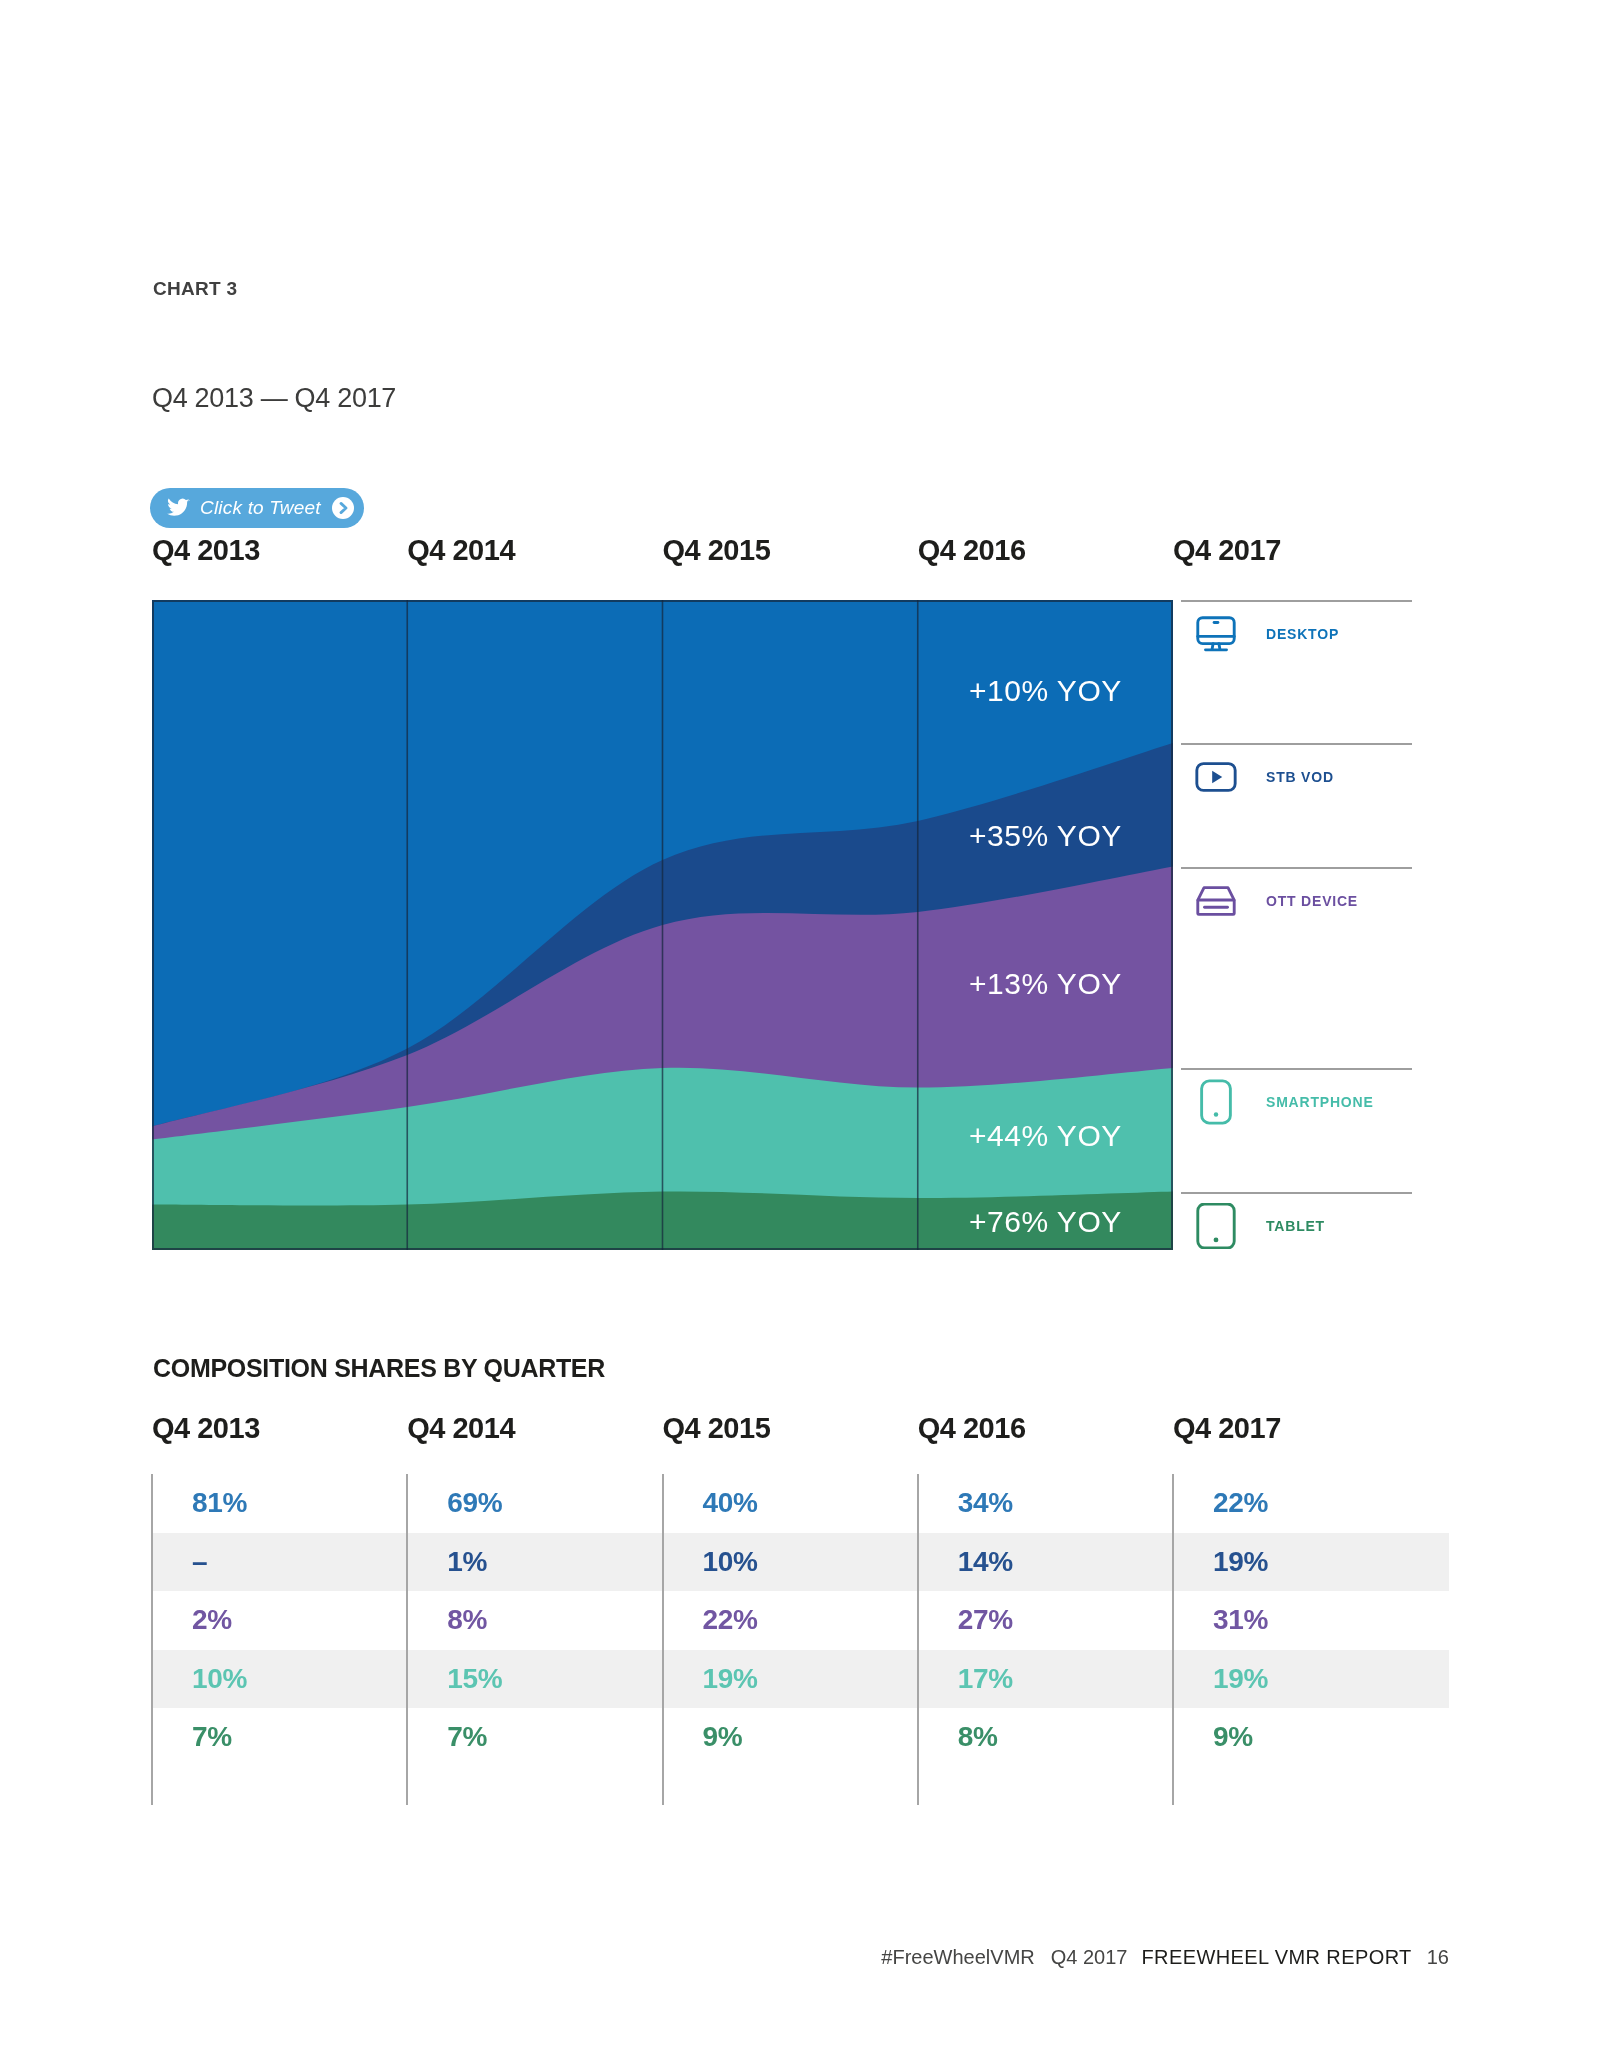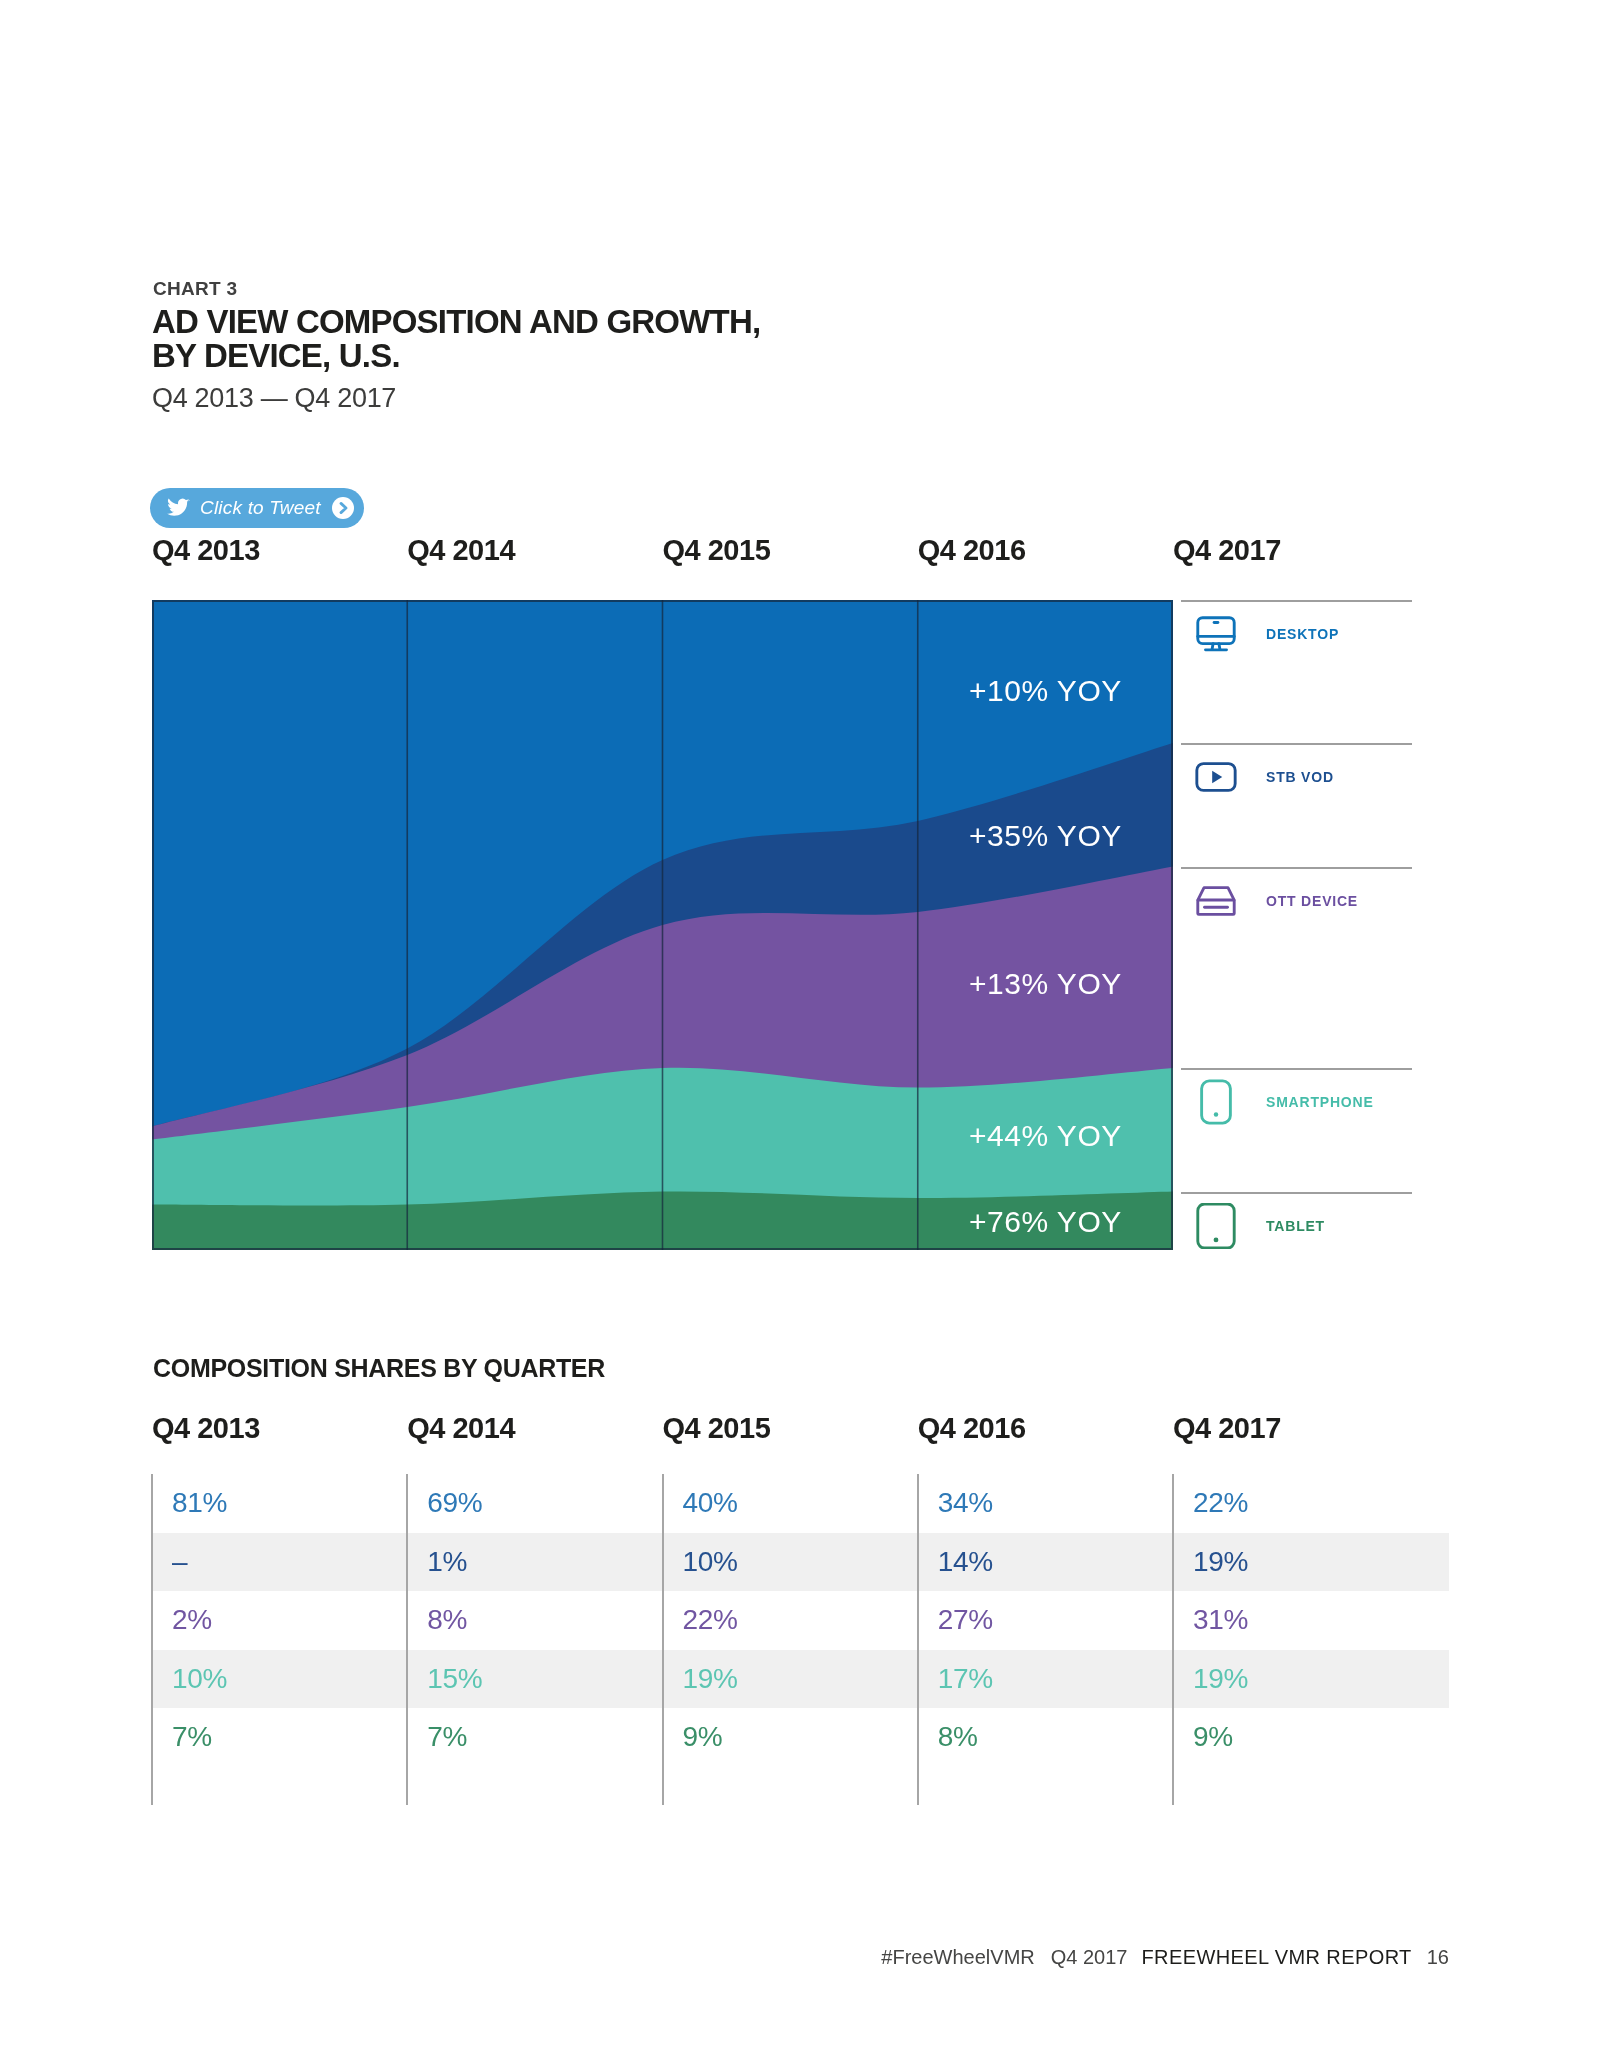--- a/index.html
+++ b/index.html
@@ -30,39 +30,35 @@
   .legend-icon{width:46px;height:46px;flex:0 0 46px;}
   .legend-icon svg{width:46px;height:46px;display:block;fill:none;stroke:currentColor;stroke-width:3;stroke-linecap:round;stroke-linejoin:round;}
   .legend-icon svg .fill{fill:currentColor;stroke:none;}
   .legend-name{font-size:14px;font-weight:bold;letter-spacing:.8px;white-space:nowrap;}
 
   
   .table-heading{position:absolute;left:153px;top:1354px;font-size:25px;font-weight:bold;letter-spacing:-.3px;color:#1e1e1c;}
   .comp-table{position:absolute;left:152px;top:1474px;width:1297px;height:293px;}
   .trow{position:relative;width:1297px;height:58.5px;}
   .trow.shaded{background:#F0F0F0;}
-  .tcell{position:absolute;top:50%;transform:translateY(-50%);font-size:28px;font-weight:400;letter-spacing:-.3px;white-space:nowrap;}
+  .tcell{position:absolute;top:50%;transform:translateY(-50%);font-size:28px;font-weight:700;letter-spacing:-.3px;white-space:nowrap;margin-left:20px;}
   .vline{position:absolute;top:0;width:2px;height:331px;background:#a6a6a6;}
 
   
   .footer{position:absolute;top:1946px;right:151px;display:flex;align-items:baseline;font-size:20px;color:#454544;white-space:nowrap;}
   .footer .sep-gap{margin-left:16px;}
   .footer .report-title{font-weight:normal;color:#1d1d1b;letter-spacing:.4px;margin-left:14px;}
   .footer .page-num{margin-left:15px;}
 </style>
 </head>
 <body>
 
 <div class="page">
 
   <div class="chart-label">CHART 3</div>
-  <div class="title">
-    <div>AD VIEW COMPOSITION AND GROWTH,</div>
-    <div>BY DEVICE, U.S.</div>
-  </div>
   <div class="subtitle">Q4 2013 — Q4 2017</div>
 
   <button class="tweet-btn">
     <span class="bird">
       <svg viewBox="0 0 24 24">
           <path fill="#ffffff" d="M23.4 4.8c-.8.37-1.7.62-2.6.73a4.6 4.6 0 0 0 2-2.54c-.88.52-1.86.9-2.9 1.1a4.56 4.56 0 0 0-7.9 3.12c0 .36.04.7.11 1.04A12.94 12.94 0 0 1 2.7 2.5a4.56 4.56 0 0 0 1.41 6.09 4.5 4.5 0 0 1-2.07-.57v.06c0 2.21 1.57 4.05 3.66 4.47a4.6 4.6 0 0 1-2.06.08 4.57 4.57 0 0 0 4.26 3.17A9.15 9.15 0 0 1 1.15 17.7 12.9 12.9 0 0 0 8.14 19.75c8.39 0 12.98-6.95 12.98-12.98l-.01-.59a9.2 9.2 0 0 0 2.29-2.37z"></path>
         </svg>
     </span>
     <span class="tweet-text">Click to Tweet</span>
     <span class="chev">

